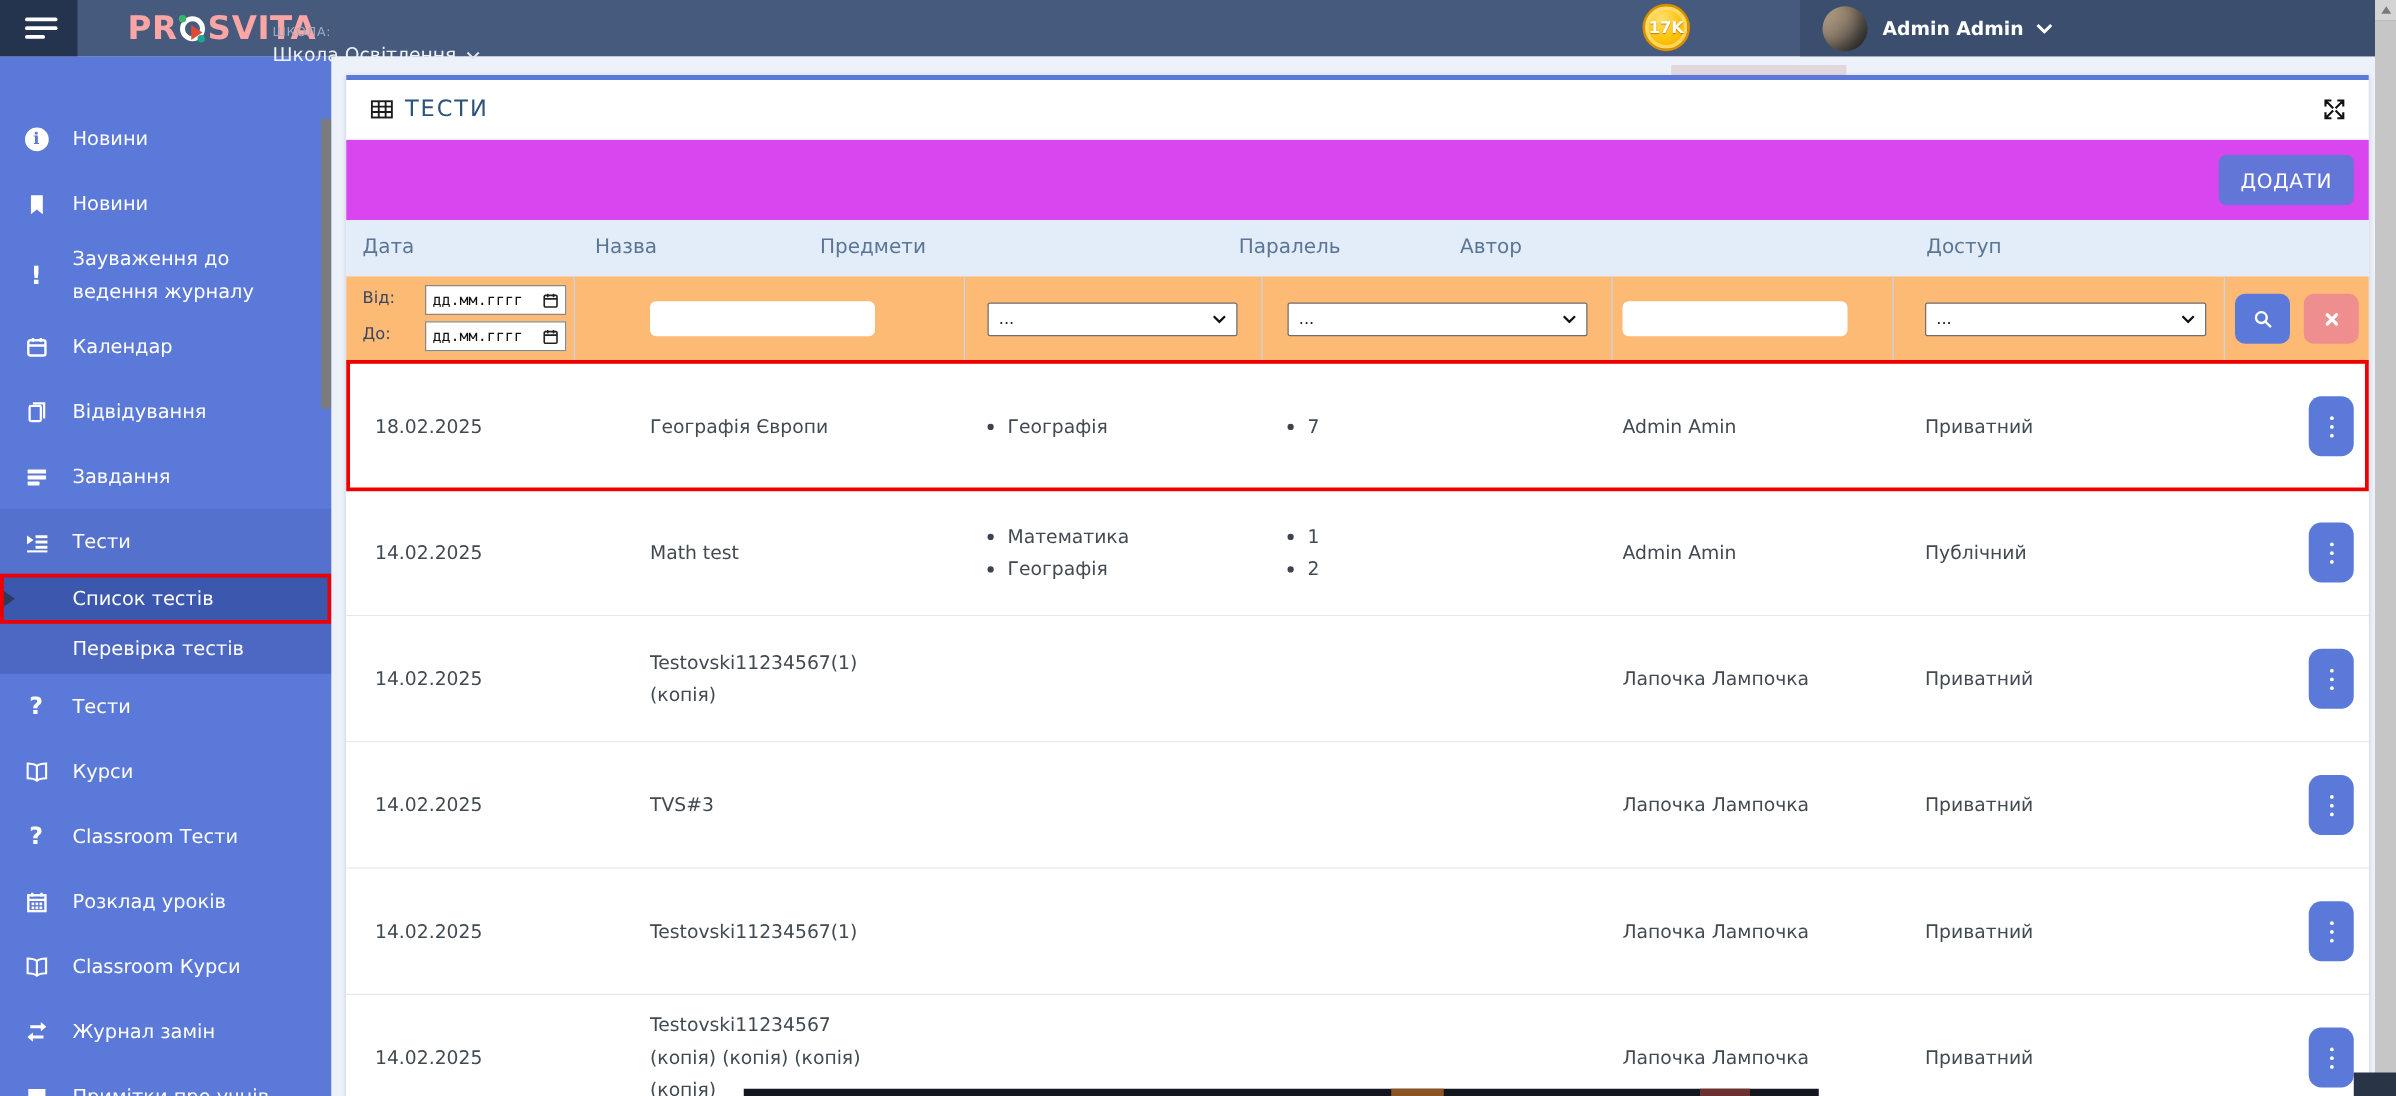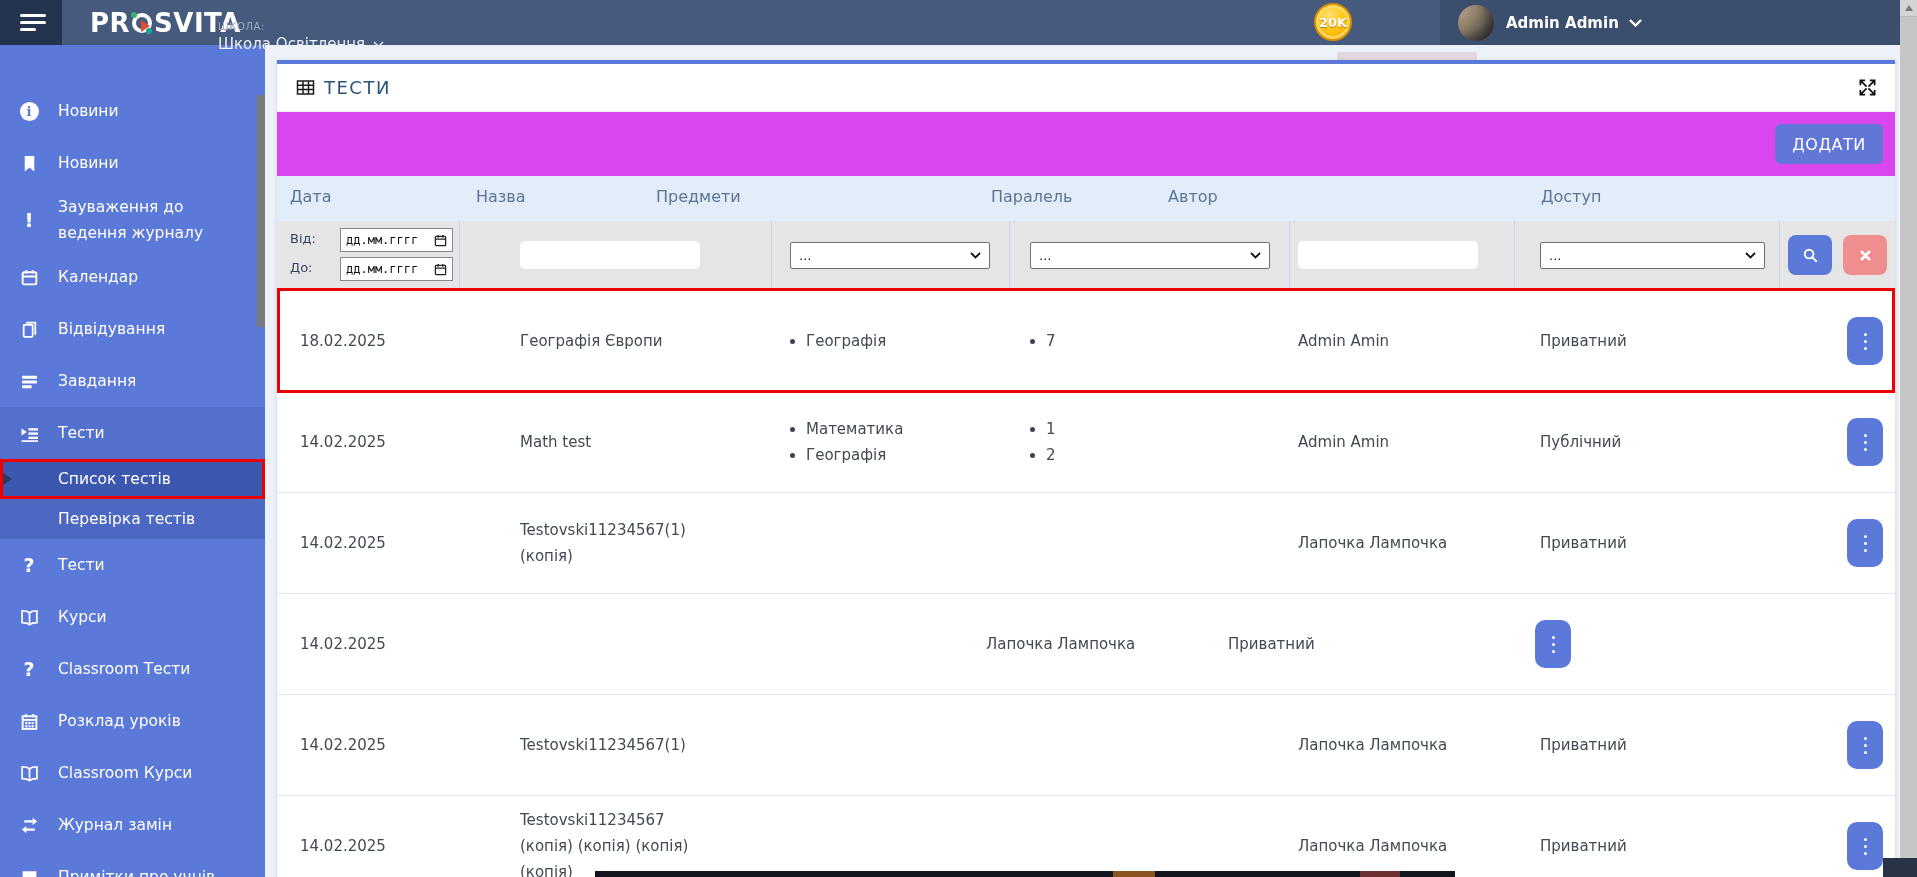--- a/index.html
+++ b/index.html
@@ -7,22 +7,22 @@
   .stage{position:relative;width:1917px;height:877px;overflow:hidden;background:#edf1f9;
          font-family:"DejaVu Sans","Liberation Sans",sans-serif;-webkit-font-smoothing:antialiased;}
 
   
   .topbar{position:absolute;left:0;top:0;width:1900px;height:45px;background:#455a7c;z-index:20;}
   .hamburger{position:absolute;left:0;top:0;width:62px;height:45px;background:#24344f;
              display:flex;flex-direction:column;justify-content:center;align-items:flex-start;
              padding-left:20px;gap:4px;cursor:pointer;}
   .hamburger b{display:block;height:3px;width:26px;background:#fff;border-radius:2px;}
   .hamburger b:last-child{width:16px;}
-  .brand{position:absolute;left:90px;top:0;height:45px;display:flex;align-items:center;
-         font-size:26px;font-weight:800;color:#ffffff;letter-spacing:.5px;}
+  .brand{position:absolute;left:102px;top:0;height:45px;display:flex;align-items:center;
+         font-size:26px;font-weight:800;color:#fca5a5;letter-spacing:.5px;}
   .brand-o{width:20px;height:20px;border:4.5px solid #fff;border-radius:50%;position:relative;margin:0 2px;}
   .brand-o .play{position:absolute;left:5px;top:3px;width:0;height:0;
                  border-left:9px solid #e04b38;border-top:6px solid transparent;border-bottom:6px solid transparent;}
   .brand-o::before{content:"";position:absolute;left:-5px;top:-5px;width:6px;height:6px;border-radius:50%;background:#38b26d;}
   .brand-o::after{content:"";position:absolute;right:-4px;bottom:-5px;width:6px;height:6px;border-radius:50%;background:#1ba78f;}
   .school{position:absolute;left:218px;top:5px;}
   .school-label{font-size:10px;font-weight:400;color:#9fabbf;letter-spacing:.6px;margin-top:16px;}
   .school-name{font-size:15px;color:#eef2f8;margin-top:3px;display:flex;align-items:center;gap:8px;cursor:pointer;}
   .coin{position:absolute;left:1314px;top:3px;width:38px;height:38px;border-radius:50%;
         background:radial-gradient(circle at 38% 30%,#ffdf70,#ffc107 55%,#eda000);
@@ -64,21 +64,21 @@
         border-top:4px solid #5b79d8;box-shadow:0 1px 4px rgba(40,60,100,.18);}
   .card-head{height:48px;border-bottom:1px solid #ececf3;display:flex;align-items:center;padding:0 16px 0 19px;}
   .card-title{font-size:18px;color:#2d5379;letter-spacing:1.5px;margin-left:9px;}
   .expand-btn{margin-left:auto;background:none;border:none;padding:2px;cursor:pointer;display:flex;}
   .toolbar{height:64px;background:#d946ef;position:relative;}
   .add-btn{position:absolute;right:12px;top:12px;width:108px;height:40px;background:#6276d7;color:#fff;
            border:none;border-radius:6px;font-size:16px;letter-spacing:.5px;cursor:pointer;
            font-family:"DejaVu Sans","Liberation Sans",sans-serif;}
   .thead{height:45px;background:#e3ecf9;position:relative;}
   .th{position:absolute;top:11px;font-size:16px;color:#5b7695;}
-  .tfilter{height:70px;background:#e5e5e5;display:flex;}
+  .tfilter{height:70px;background:#fdba74;display:flex;}
   .fc{position:relative;height:100%;border-right:1px solid #c9d4e8;}
   .fc:last-child{border-right:none;}
   .w1{width:183px}.w2{width:312px}.w3{width:238px}.w4{width:280px}.w5{width:225px}.w6{width:265px}.w7{width:115px}
   .flab{position:absolute;left:13px;font-size:13px;color:#3a4560;}
   .fdate{position:absolute;left:63px;width:113px;height:24px;display:flex;align-items:center;
          justify-content:space-between;padding:0 5px;background:#fff;border:1px solid #888;
          font:12px "DejaVu Sans Mono","Liberation Mono",monospace;color:#111;cursor:text;}
   .ftext{position:absolute;top:20px;height:28px;border:none;border-radius:5px;background:#fff;
          padding:0 8px;font-size:14px;font-family:inherit;outline:none;}
   .fsel{position:absolute;top:21px;height:27px;display:flex;align-items:center;justify-content:space-between;
@@ -140,21 +140,21 @@
     </div>
     <div class="school">
       <div class="school-label">ШКОЛА:</div>
       <div class="school-name">
         <span>Школа Освітлення</span>
         <svg width="11" height="7" viewBox="0 0 11 7" fill="none" stroke="#dfe6f0" stroke-width="1.6">
             <path d="M1 1l4.5 4.5L10 1"></path>
           </svg>
       </div>
     </div>
-    <div class="coin">20K</div>
+    <div class="coin">17K</div>
     <div class="userbox">
       <div class="avatar"></div>
       <div class="uname">Admin Admin</div>
       <svg style="margin-left:10px" width="13" height="8" viewBox="0 0 13 8" fill="none" stroke="#fff" stroke-width="2.4">
           <path d="M1 1l5.5 5.5L12 1"></path>
         </svg>
     </div>
   </div>
 
   <div class="sidebar">
@@ -450,20 +450,23 @@
             <div class="cell c7 w7">
               <button class="dots-btn">
                 <i></i>
                 <i></i>
                 <i></i>
               </button>
             </div>
           </div>
           <div class="trow">
             <div class="cell c1 w1">14.02.2025</div>
+            <div class="cell c2 w2">
+              <div class="nm">TVS#3</div>
+            </div>
             <div class="cell c3 w3"></div>
             <div class="cell c4 w4"></div>
             <div class="cell c5 w5">Лапочка Лампочка</div>
             <div class="cell c6 w6">Приватний</div>
             <div class="cell c7 w7">
               <button class="dots-btn">
                 <i></i>
                 <i></i>
                 <i></i>
               </button>

